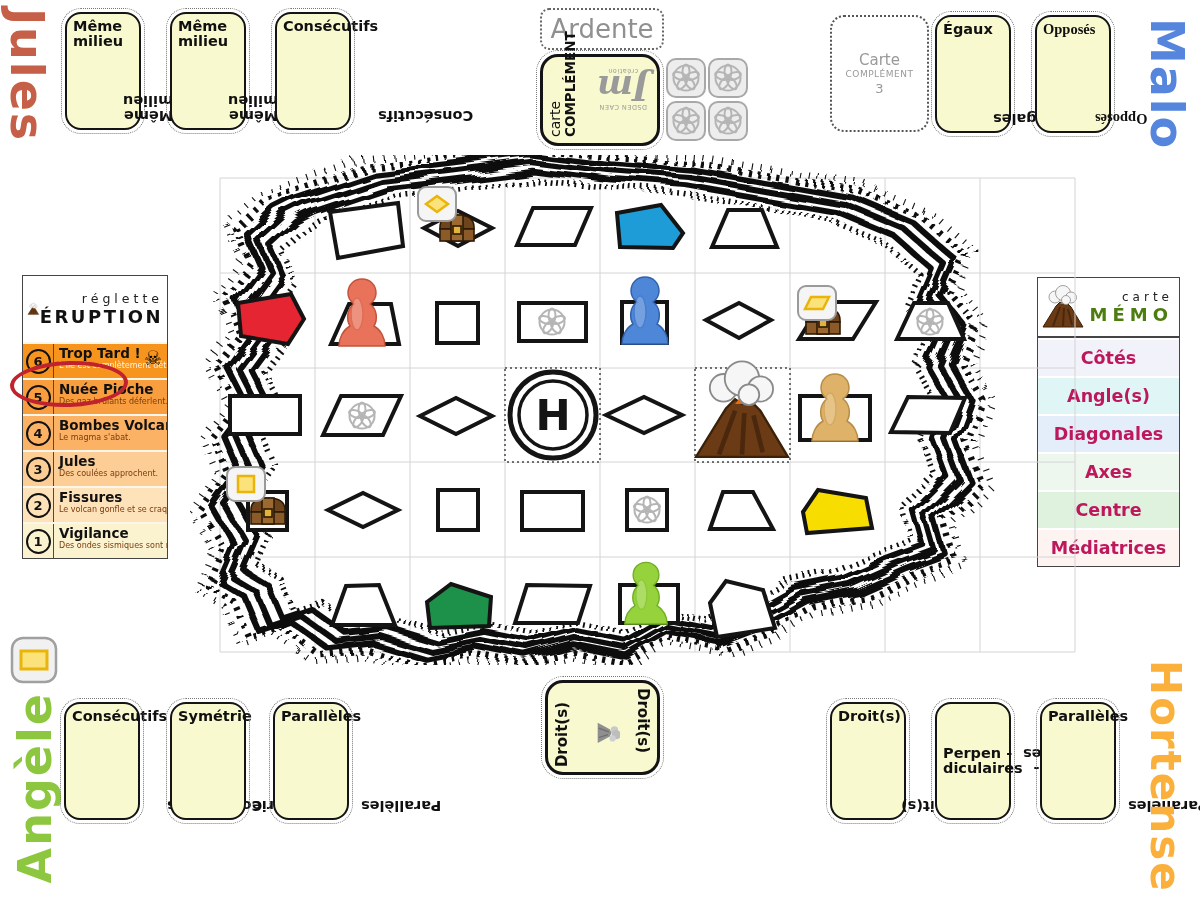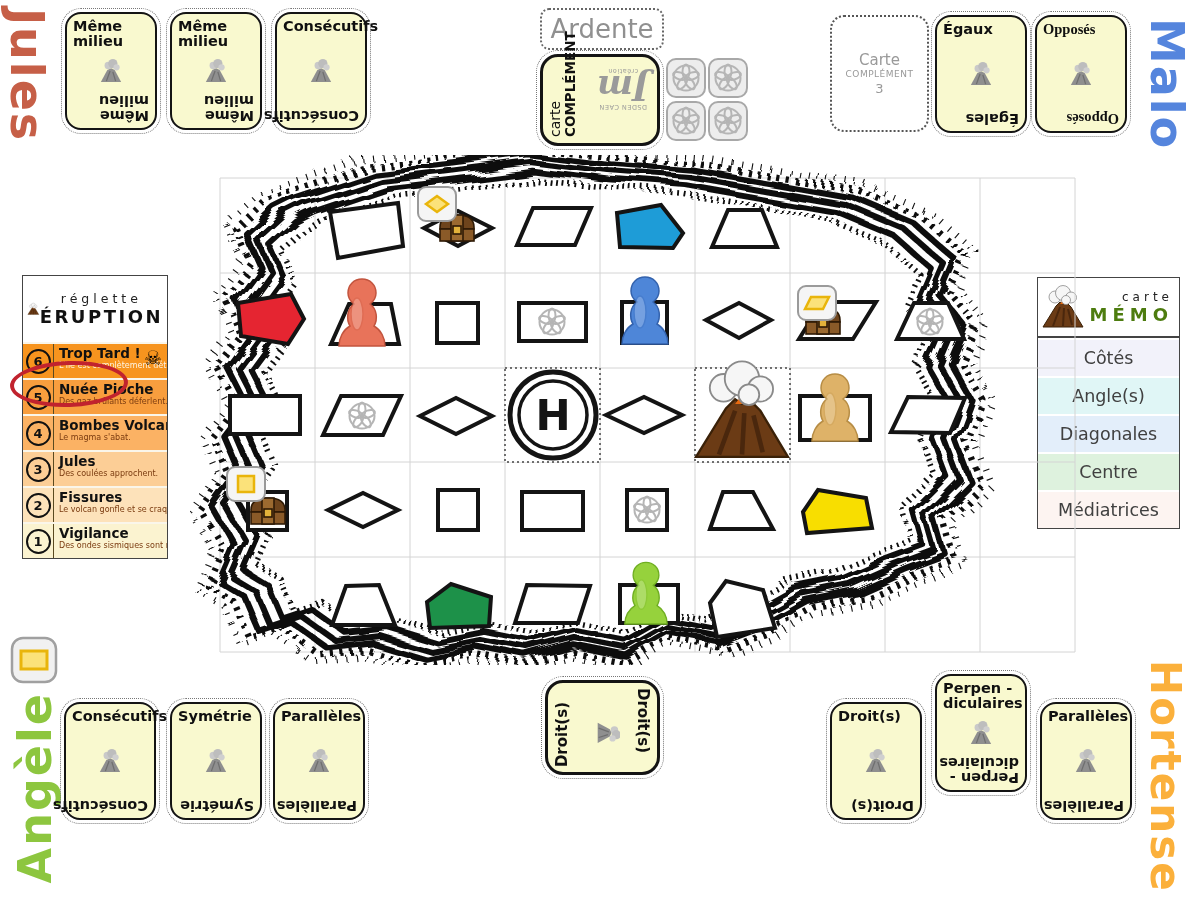--- a/index.html
+++ b/index.html
@@ -3,23 +3,23 @@
 <meta charset="utf-8">
 <style>
   html,body{margin:0;padding:0;background:#fff;}
   #page{position:relative;width:1200px;height:900px;background:#fff;overflow:hidden;
         font-family:"DejaVu Sans","Liberation Sans",sans-serif;}
   
   .vname{position:absolute;writing-mode:vertical-rl;text-orientation:mixed;
          font-size:46px;font-weight:bold;letter-spacing:2px;line-height:1;}
   .vname.flip{transform:rotate(180deg);}
   
-  .card{position:absolute;width:92px;height:118px;background:#f9f9cf;
+  .card{position:absolute;width:76px;height:118px;background:#f9f9cf;
         border:2.5px solid #141414;border-radius:16px;outline:1.5px dotted #777;outline-offset:3px;
-        box-sizing:border-box;padding:5px 6px;display:flex;flex-direction:column;justify-content:space-between;}
+        box-sizing:border-box;padding:5px 6px;display:flex;flex-direction:row;justify-content:space-between;}
   .card-label{font-size:14.5px;font-weight:bold;color:#101010;line-height:1.05;}
   .card-label.bottom{transform:rotate(180deg);}
   .card-ico{align-self:center;width:24px;height:26px;}
   
   .pile-label{position:absolute;border:2px dotted #666;border-radius:9px;color:#909090;
               font-size:26px;display:flex;align-items:center;justify-content:center;background:#fff;}
   .slot{position:absolute;border:2px dotted #555;border-radius:14px;background:#fff;color:#999;
         display:flex;flex-direction:column;align-items:center;justify-content:center;text-align:center;}
   .slot .l1{font-size:15px;} .slot .l2{font-size:9px;letter-spacing:.5px;} .slot .l3{font-size:13px;margin-top:2px;}
   
@@ -29,42 +29,42 @@
   .vtxt.up{transform:rotate(180deg);}
   .pioche-card-text{position:absolute;left:5px;top:6px;bottom:6px;font-size:14px;color:#111;line-height:1.1;}
   .pioche-card-text b{font-size:13.5px;}
   .pioche-logo{position:absolute;right:8px;top:10px;transform:rotate(180deg);color:#9a9a9a;text-align:center;line-height:.9;}
   .pioche-logo .jm{font-family:"DejaVu Serif","Liberation Serif",serif;font-style:italic;font-weight:bold;font-size:34px;}
   .pioche-logo .small{font-size:6.5px;letter-spacing:.5px;}
   .dcard-lab{position:absolute;font-size:15px;font-weight:bold;color:#111;}
   
   #reglette{position:absolute;left:22px;top:275px;width:146px;border:1px solid #444;background:#fff;box-sizing:border-box;}
   #reglette .head{height:66px;display:flex;align-items:center;justify-content:space-between;padding:2px 4px;box-sizing:border-box;}
-  #reglette .head .t{text-align:center;}
+  #reglette .head .t{text-align:right;}
   #reglette .head .t .s1{font-size:12.5px;letter-spacing:4px;color:#222;}
   #reglette .head .t .s2{font-size:18px;font-weight:bold;letter-spacing:2.5px;color:#111;}
   .r-row{display:flex;height:36px;border-top:2px solid #faf6ea;box-sizing:border-box;position:relative;}
   .r-num{width:30px;min-width:30px;display:flex;align-items:center;justify-content:center;border-right:1.5px solid #5a4a20;}
   .circ{width:21px;height:21px;border:2px solid #111;border-radius:50%;font-size:13px;font-weight:bold;
         display:flex;align-items:center;justify-content:center;color:#111;background:transparent;}
   .r-body{padding:3px 2px 0 5px;overflow:hidden;}
   .r-title{font-size:13.5px;font-weight:bold;color:#111;line-height:1;white-space:nowrap;}
   .r-sub{font-size:8px;color:#7a3b10;line-height:1.2;white-space:nowrap;}
   .r6 .r-sub{color:#fdf4e2;}
   .skull{position:absolute;right:5px;top:4px;font-size:20px;color:#000;line-height:1;}
   #circle-annot{position:absolute;left:10px;top:361px;width:110px;height:38px;border:4px solid #c1232e;
                 border-radius:50%;transform:rotate(-2deg);pointer-events:none;}
   
   #memo{position:absolute;left:1037px;top:277px;width:143px;border:1px solid #444;background:#fff;box-sizing:border-box;}
   #memo .head{height:60px;display:flex;align-items:center;justify-content:space-between;padding:2px 6px 2px 2px;box-sizing:border-box;border-bottom:2px solid #444;}
   #memo .head .t{text-align:right;}
   #memo .head .t .s1{font-size:12px;letter-spacing:4px;color:#222;}
   #memo .head .t .s2{font-size:18px;font-weight:bold;letter-spacing:5px;color:#4d7c0f;}
   .m-row{height:36px;border-top:2px solid #fff;display:flex;align-items:center;justify-content:center;
-         font-size:17.5px;font-weight:normal;color:#404040;}
+         font-size:17.5px;font-weight:bold;color:#be185d;}
   .m-row:first-of-type{border-top:none;}
   
   #banner{position:absolute;left:78px;top:836px;width:1044px;height:44px;border:3px solid #cf3535;background:#fff;
           display:flex;align-items:center;justify-content:center;box-sizing:border-box;}
   #banner span{font-size:25px;font-weight:bold;color:#0a0a0a;transform:scaleX(.88);white-space:nowrap;}
   svg text{font-family:"DejaVu Sans","Liberation Sans",sans-serif;}
 </style>
 </head>
 <body>
 
@@ -265,20 +265,21 @@
           <use href="#sym-volcano"></use>
         </svg>
     <div class="t">
       <div class="s1">carte</div>
       <div class="s2">MÉMO</div>
     </div>
   </div>
   <div class="m-row" style="background:#f2f2fa;">Côtés</div>
   <div class="m-row" style="background:#e0f6f6;">Angle(s)</div>
   <div class="m-row" style="background:#e3eefa;">Diagonales</div>
+  <div class="m-row" style="background:#edf7ed;">Axes</div>
   <div class="m-row" style="background:#def2de;">Centre</div>
   <div class="m-row" style="background:#fdf4f1;">Médiatrices</div>
 </div>
 
 <svg style="position:absolute;left:190px;top:155px;" width="900" height="510" viewBox="190 155 900 510">
 
   <path stroke="#d4d4d4" stroke-width="1" fill="none" d="
     M220,178V652 M315,178V652 M410,178V652 M505,178V652 M600,178V652 M695,178V652 M790,178V652 M885,178V652 M980,178V652 M1075,178V652
     M220,178H1075 M220,273H1075 M220,368H1075 M220,462H1075 M220,557H1075 M220,652H1075"></path>
 
@@ -405,21 +406,21 @@
   <div class="dcard-lab vtxt up" style="left:5px;bottom:5px;">Droit(s)</div>
 </div>
 
 <div class="card" style="left:830px;top:702px;">
   <div class="card-label top">Droit(s)</div>
   <svg class="card-ico" viewBox="-13 -16 26 28">
         <use href="#sym-mini-volcano"></use>
       </svg>
   <div class="card-label bottom">Droit(s)</div>
 </div>
-<div class="card" style="left:935px;top:674px;">
+<div class="card" style="left:935px;top:702px;align-items:center;">
   <div class="card-label top">Perpen -diculaires</div>
   <svg class="card-ico" viewBox="-13 -16 26 28">
         <use href="#sym-mini-volcano"></use>
       </svg>
   <div class="card-label bottom">Perpen -diculaires</div>
 </div>
 <div class="card" style="left:1040px;top:702px;">
   <div class="card-label top">Parallèles</div>
   <svg class="card-ico" viewBox="-13 -16 26 28">
         <use href="#sym-mini-volcano"></use>

